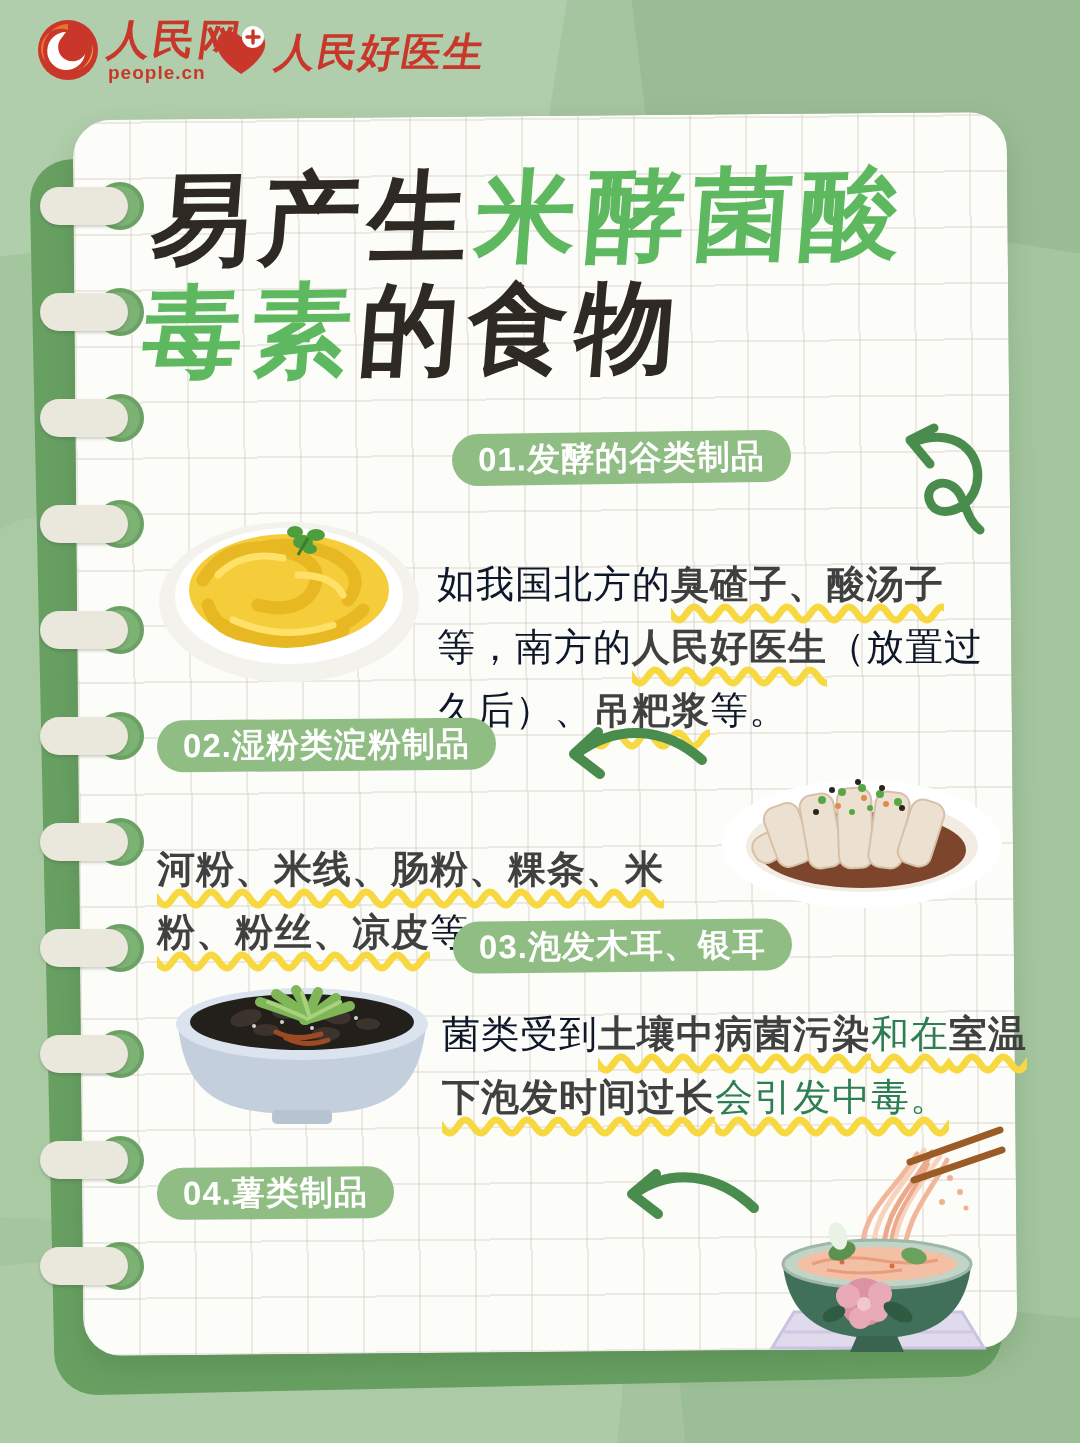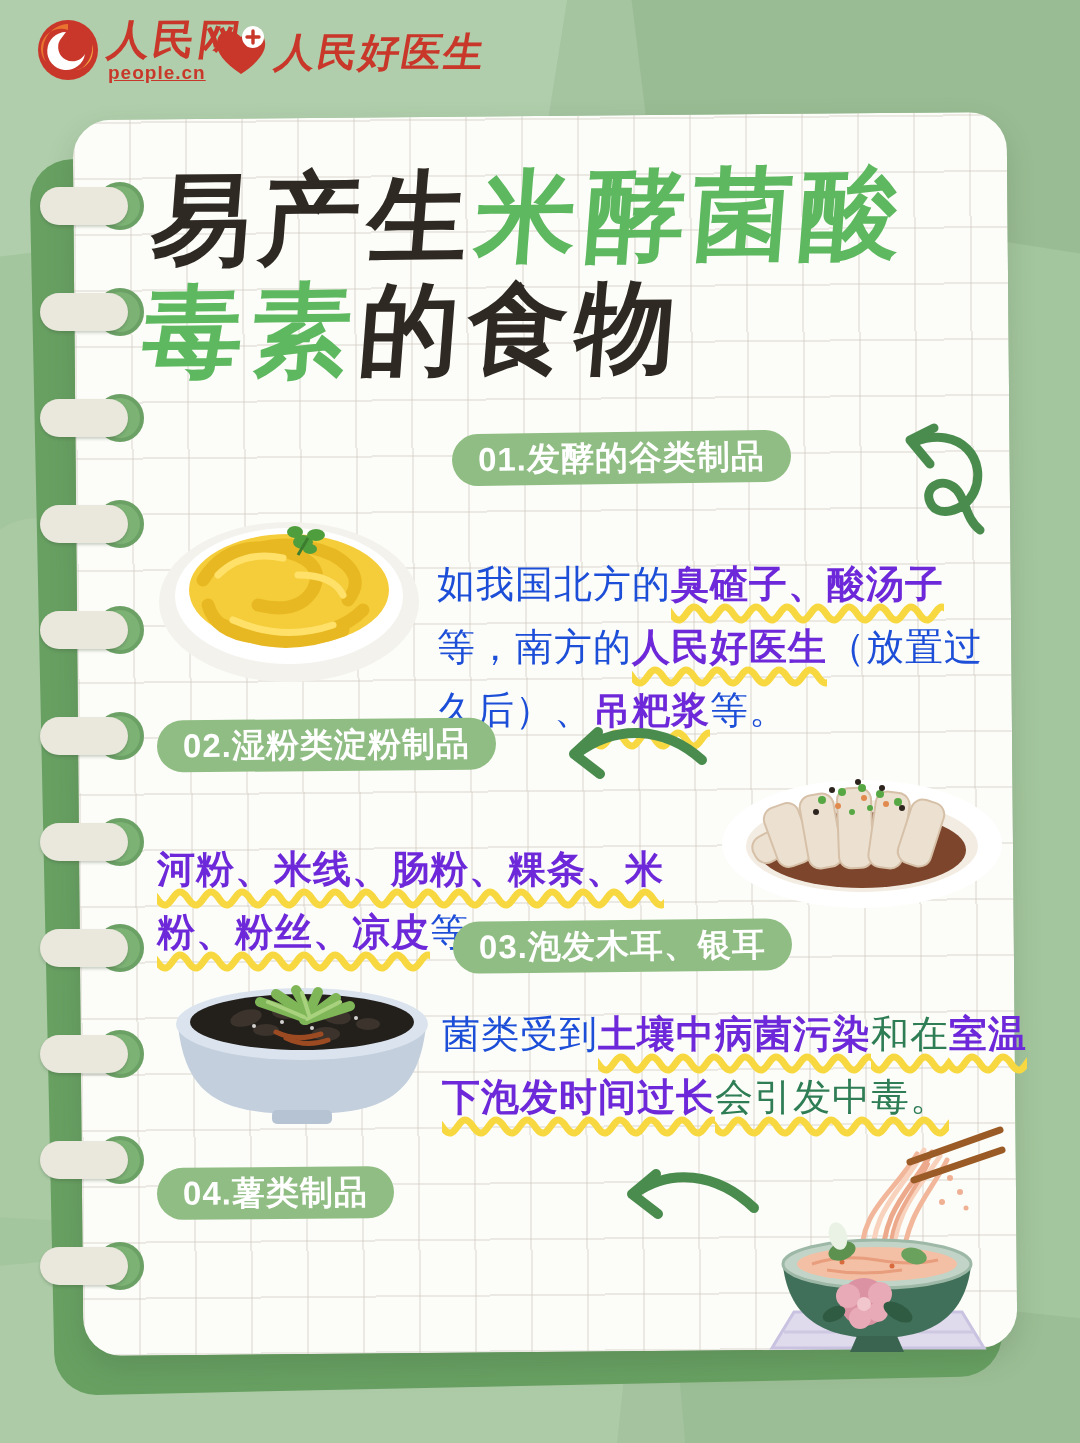--- a/index.html
+++ b/index.html
@@ -15,21 +15,21 @@
   .tex3{left:-80px;top:1240px;width:760px;height:320px;background:rgba(255,255,255,.10);transform:rotate(-5deg);border-radius:40px;}
   .tex4{left:620px;top:1300px;width:560px;height:260px;background:rgba(60,100,60,.08);transform:rotate(6deg);border-radius:30px;}
   .tex5{left:-40px;top:520px;width:200px;height:700px;background:rgba(255,255,255,.07);transform:rotate(3deg);border-radius:60px;}
 
   
   .hdr{position:absolute;left:0;top:0;width:1080px;height:100px;z-index:6;}
   .logo-people{position:absolute;left:36px;top:18px;display:flex;align-items:flex-start;}
   .logo-swirl{width:64px;height:64px;display:block;}
   .logo-col{margin-left:8px;display:flex;flex-direction:column;}
   .logo-cn{font-size:42px;font-weight:900;color:#c9372a;letter-spacing:3px;transform:skewX(-8deg);line-height:44px;}
-  .logo-en{font-size:19px;font-weight:700;color:#c9372a;letter-spacing:1px;line-height:22px;text-decoration:underline;}
+  .logo-en{font-size:19px;font-weight:700;color:#c9372a;letter-spacing:1px;line-height:22px;}
   .logo-doctor{position:absolute;left:212px;top:24px;display:flex;align-items:center;}
   .heart-wrap{width:58px;height:56px;display:block;}
   .doctor-label{margin-left:6px;font-size:40px;font-weight:900;color:#c9372a;letter-spacing:2px;transform:skewX(-10deg);}
 
   
   .back-sheet{position:absolute;left:42px;top:150px;width:948px;height:1236px;background:#68a062;border-radius:42px;transform:rotate(-1.2deg);z-index:1;}
   .page{
     position:absolute;left:78px;top:116px;width:934px;height:1236px;background:#fcfdf8;border-radius:38px;
     transform:rotate(-0.5deg);z-index:2;box-shadow:0 12px 28px rgba(50,80,50,.18);
     background-image:
@@ -54,22 +54,22 @@
   .b2{left:157px;top:719px;transform:rotate(-0.5deg);}
   .b3{left:453px;top:920px;transform:rotate(-0.6deg);}
   .b4{left:157px;top:1167px;transform:rotate(-0.5deg);}
 
   
   .para{position:absolute;z-index:5;font-size:38px;line-height:63px;letter-spacing:1px;}
   .p1{left:437px;top:515px;width:562px;}
   .p2{left:157px;top:800px;width:520px;}
   .p3{left:442px;top:965px;width:600px;}
   .p4{left:157px;top:1250px;width:800px;white-space:nowrap;}
-  .r-p{color:#1d4ed8;font-weight:500;}
-  .r-hu{color:#6d28d9;font-weight:900;
+  .r-p{color:#0f172a;font-weight:500;}
+  .r-hu{color:#404040;font-weight:900;
     text-decoration-line:underline;text-decoration-style:wavy;text-decoration-color:#f7d840;
     text-decoration-thickness:7px;text-underline-offset:8px;}
   .r-pu{color:#2e7d55;font-weight:500;
     text-decoration-line:underline;text-decoration-style:wavy;text-decoration-color:#f7d840;
     text-decoration-thickness:7px;text-underline-offset:8px;}
 
   
   .art{position:absolute;z-index:5;}
   .a1{left:876px;top:418px;}
   .a2{left:552px;top:712px;}

